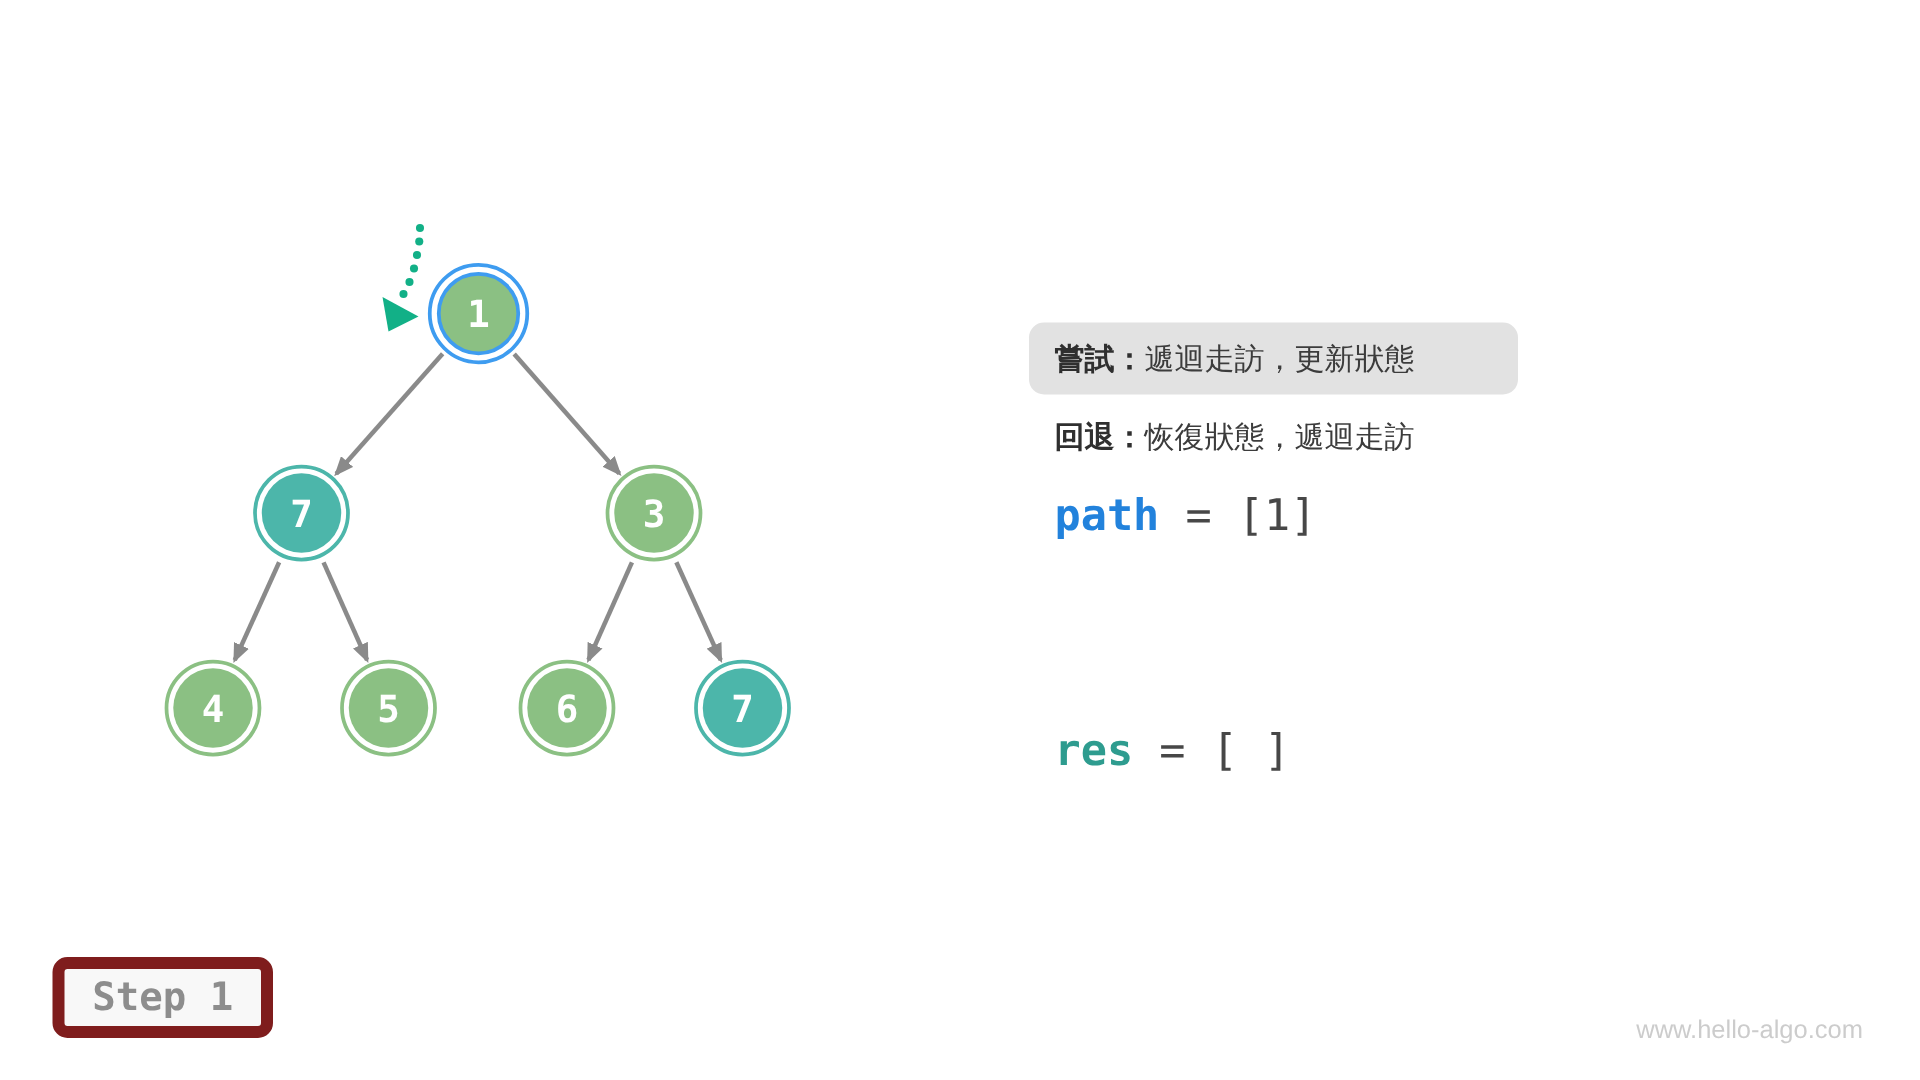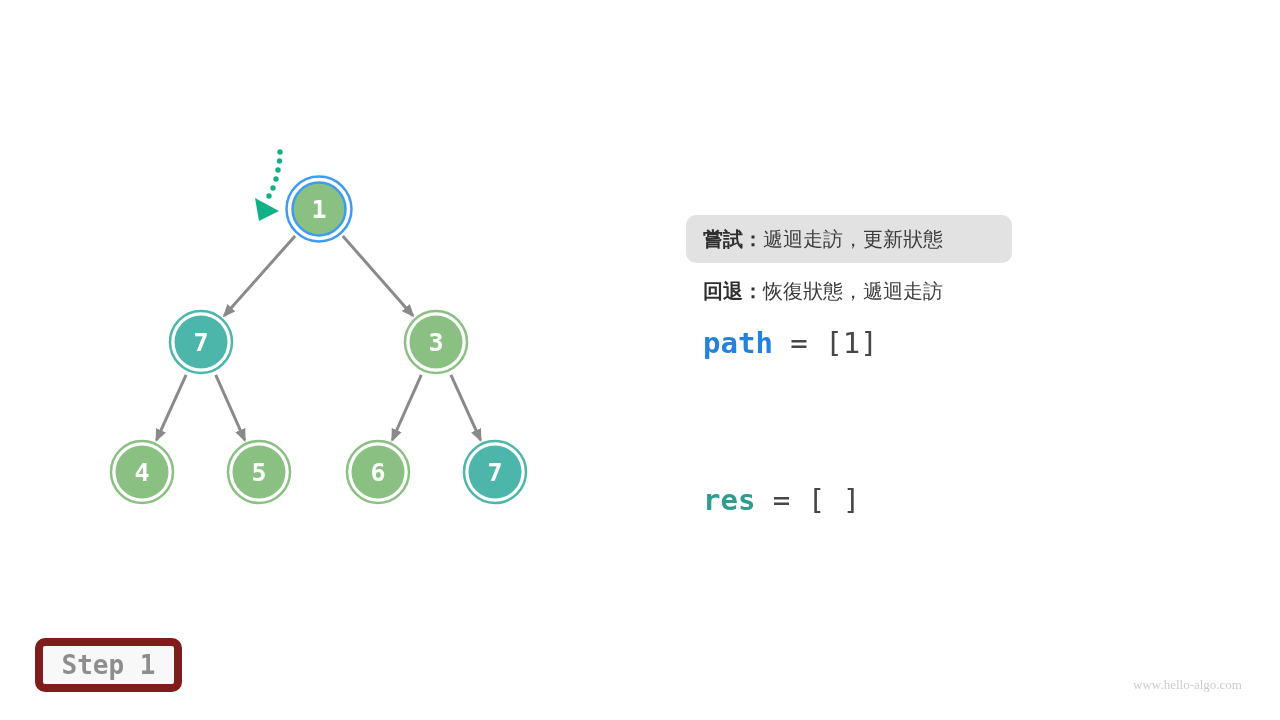--- a/index.html
+++ b/index.html
@@ -54,22 +54,22 @@
     background:#F8F8F8;border:8px solid #7f1d1d;border-radius:10px;
     box-sizing:border-box;display:flex;align-items:center;justify-content:center;
   }
   .step-box span{
     font-family:"DejaVu Sans Mono","Liberation Mono",monospace;
     font-size:26px;font-weight:bold;color:#8D8D8D;white-space:pre;
   }
   
   .watermark{
     position:absolute;right:38px;top:677px;
-    font-family:Liberation Serif, serif;
-    font-size:13px;color:#CCCCCC;
+    font-family:Liberation Sans, sans-serif;
+    font-size:17px;color:#CCCCCC;
   }
 </style>
 </head>
 <body>
 
 <svg class="tree-svg" width="640" height="720" viewBox="0 0 640 720">
   <defs>
     <marker id="arrow" viewBox="0 0 12 10" refX="10" refY="5" markerWidth="13" markerHeight="11" orient="auto" markerUnits="userSpaceOnUse">
       <path class="arrowhead" d="M0,0 L12,5 L0,10 Z"></path>
     </marker>

